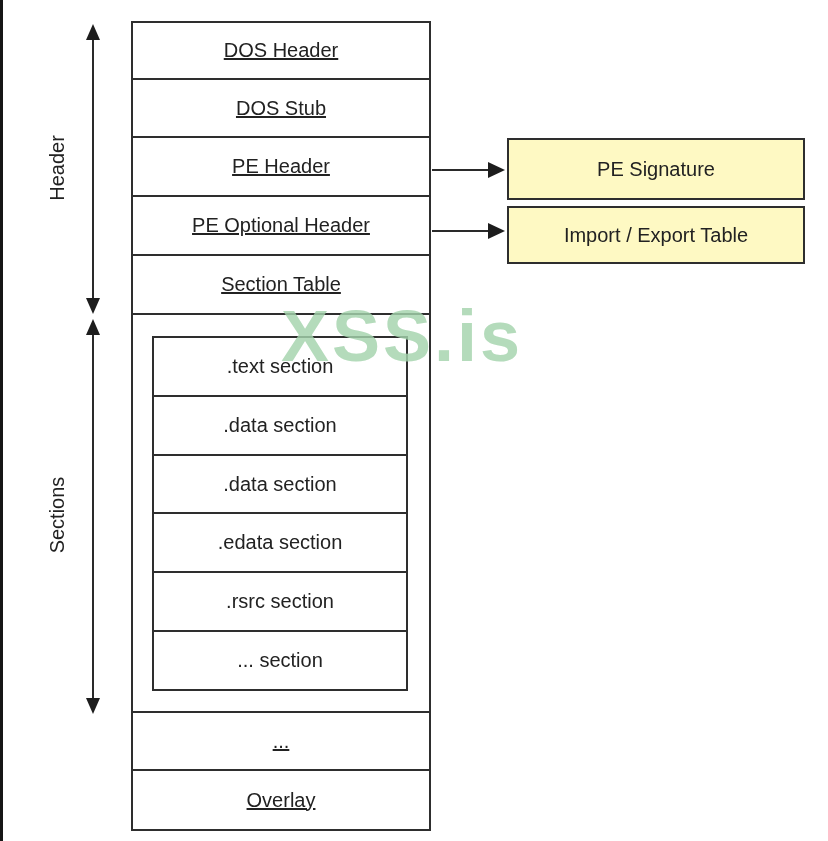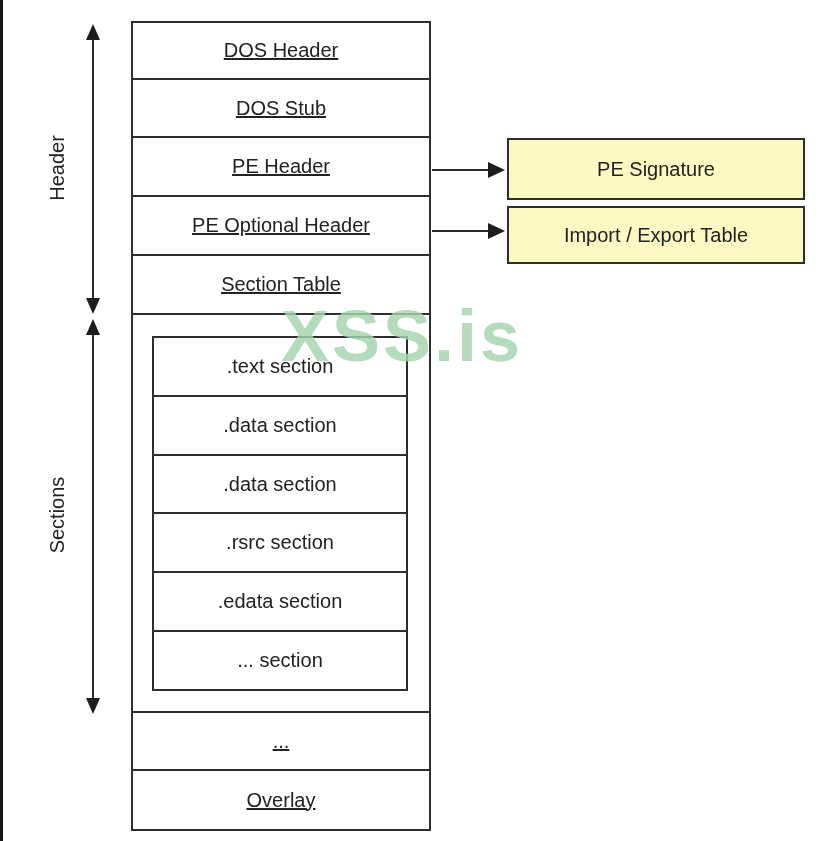--- a/index.html
+++ b/index.html
@@ -147,22 +147,22 @@
     <div class="row h58">DOS Stub</div>
     <div class="row h59">PE Header</div>
     <div class="row h59">PE Optional Header</div>
     <div class="row h59">Section Table</div>
 
     <div class="row sections-area">
       <div class="inner-box">
         <div class="irow">.text section</div>
         <div class="irow">.data section</div>
         <div class="irow">.data section</div>
+        <div class="irow">.edata section</div>
         <div class="irow">.rsrc section</div>
-        <div class="irow">.edata section</div>
         <div class="irow irow-last">... section</div>
       </div>
     </div>
 
     <div class="row h58">...</div>
     <div class="row row-last">Overlay</div>
   </div>
 
   <div class="side-box side-box-signature">PE Signature</div>
   <div class="side-box side-box-importexport">Import / Export Table</div>

